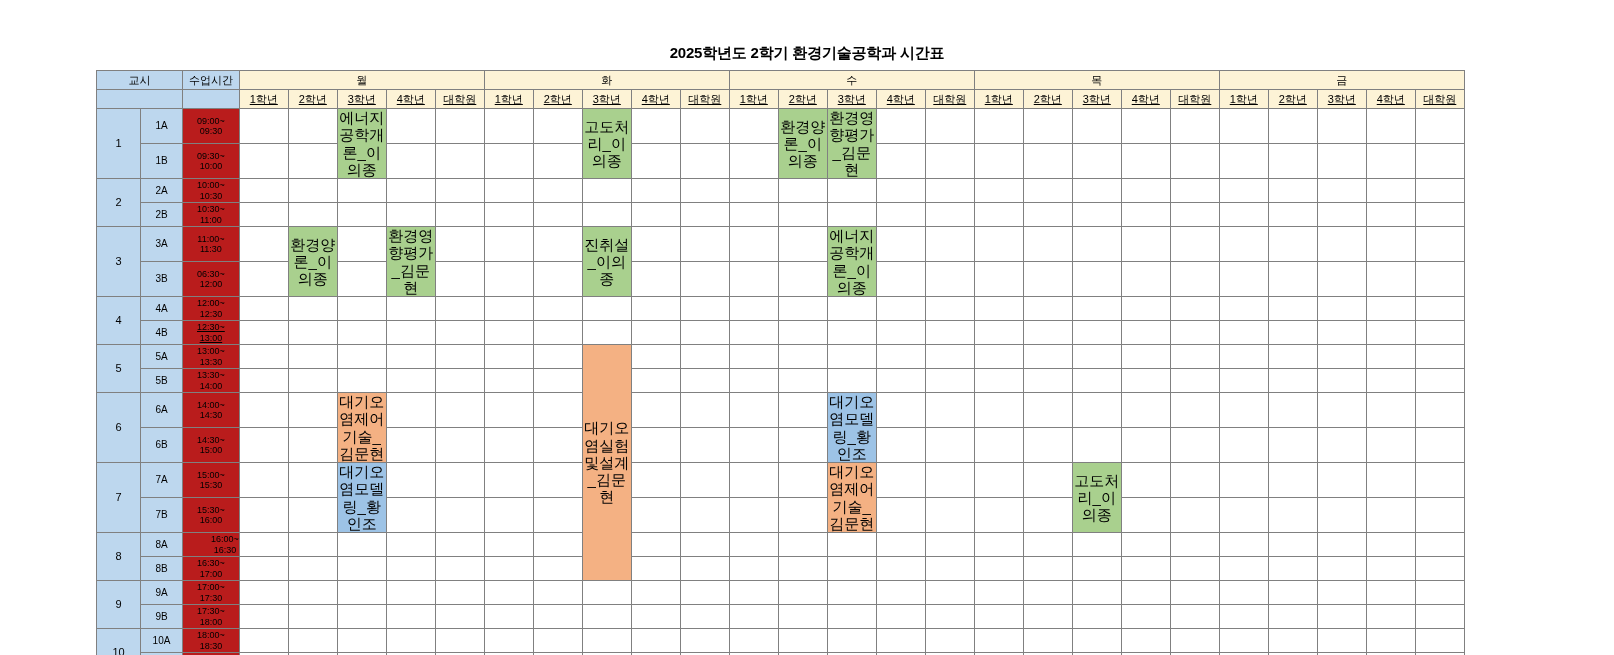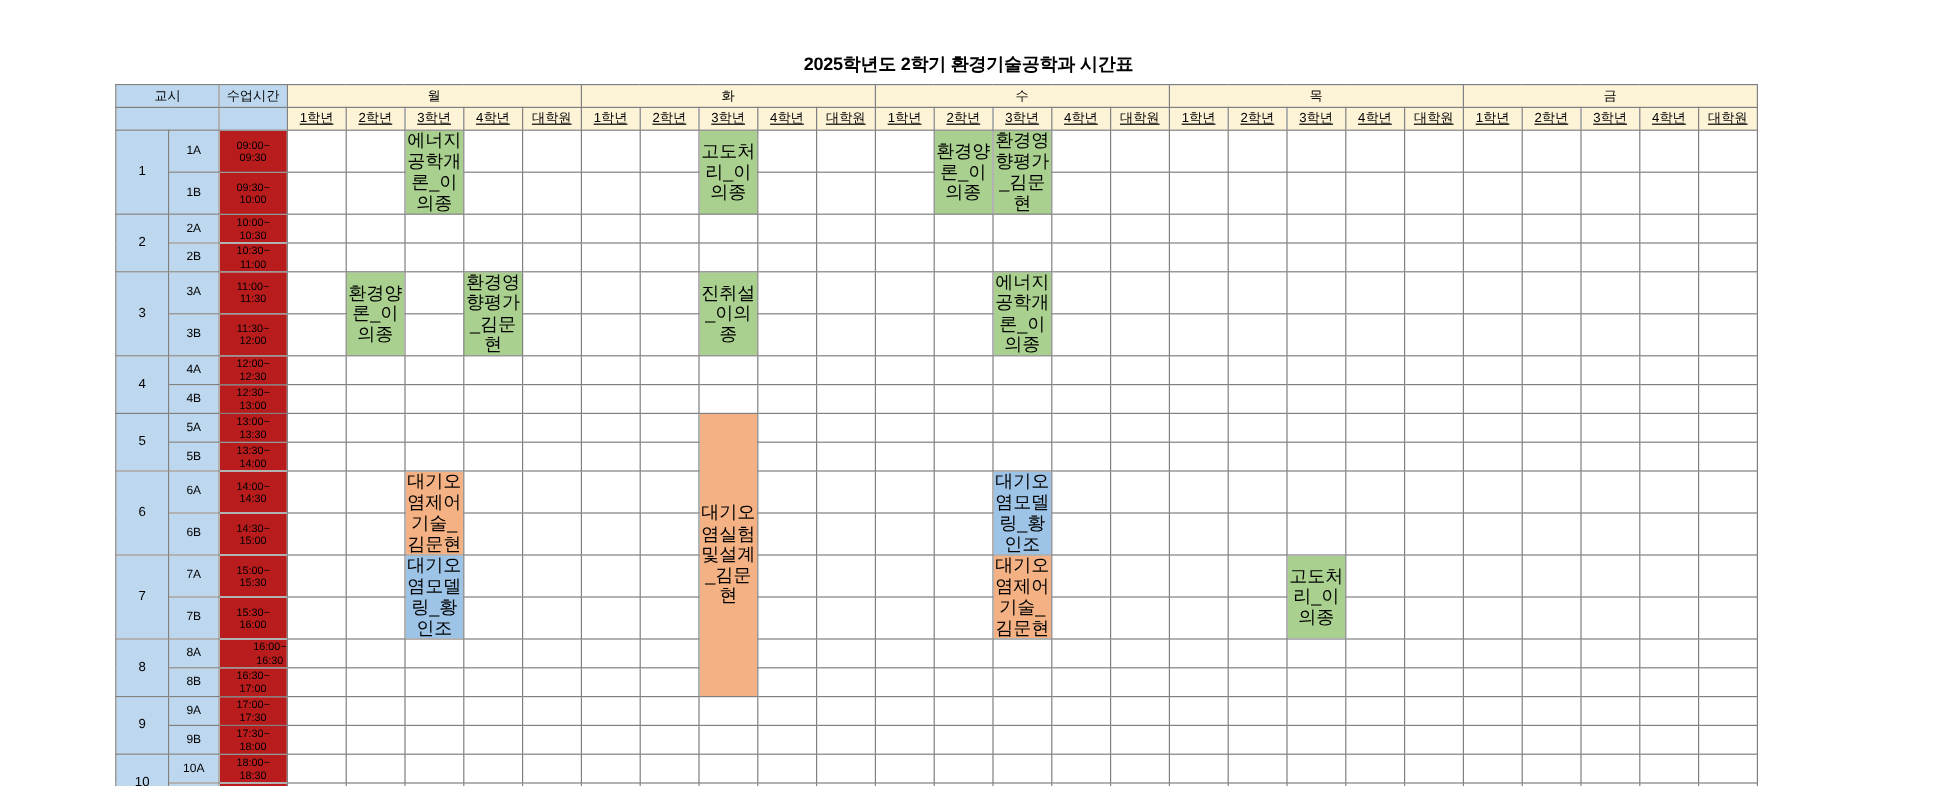--- a/index.html
+++ b/index.html
@@ -322,21 +322,21 @@
             <td class="grid-cell"></td>
             <td class="grid-cell"></td>
             <td class="grid-cell"></td>
             <td class="grid-cell"></td>
             <td class="grid-cell"></td>
             <td class="grid-cell"></td>
             <td class="grid-cell"></td>
           </tr>
           <tr class="body-row">
             <td class="slot-cell">3B</td>
-            <td class="time-cell" style="white-space: pre-line;">11:30~
+            <td class="time-cell" style="white-space: pre-line;">06:30~
 12:00</td>
             <td class="grid-cell"></td>
             <td class="grid-cell"></td>
             <td class="grid-cell"></td>
             <td class="grid-cell"></td>
             <td class="grid-cell"></td>
             <td class="grid-cell"></td>
             <td class="grid-cell"></td>
             <td class="grid-cell"></td>
             <td class="grid-cell"></td>
@@ -379,21 +379,21 @@
             <td class="grid-cell"></td>
             <td class="grid-cell"></td>
             <td class="grid-cell"></td>
             <td class="grid-cell"></td>
             <td class="grid-cell"></td>
             <td class="grid-cell"></td>
             <td class="grid-cell"></td>
           </tr>
           <tr class="body-row">
             <td class="slot-cell">4B</td>
-            <td class="time-cell" style="white-space: pre-line;">12:30~
+            <td class="time-cell" style="white-space: pre-line; text-decoration: underline;">12:30~
 13:00</td>
             <td class="grid-cell"></td>
             <td class="grid-cell"></td>
             <td class="grid-cell"></td>
             <td class="grid-cell"></td>
             <td class="grid-cell"></td>
             <td class="grid-cell"></td>
             <td class="grid-cell"></td>
             <td class="grid-cell"></td>
             <td class="grid-cell"></td>

